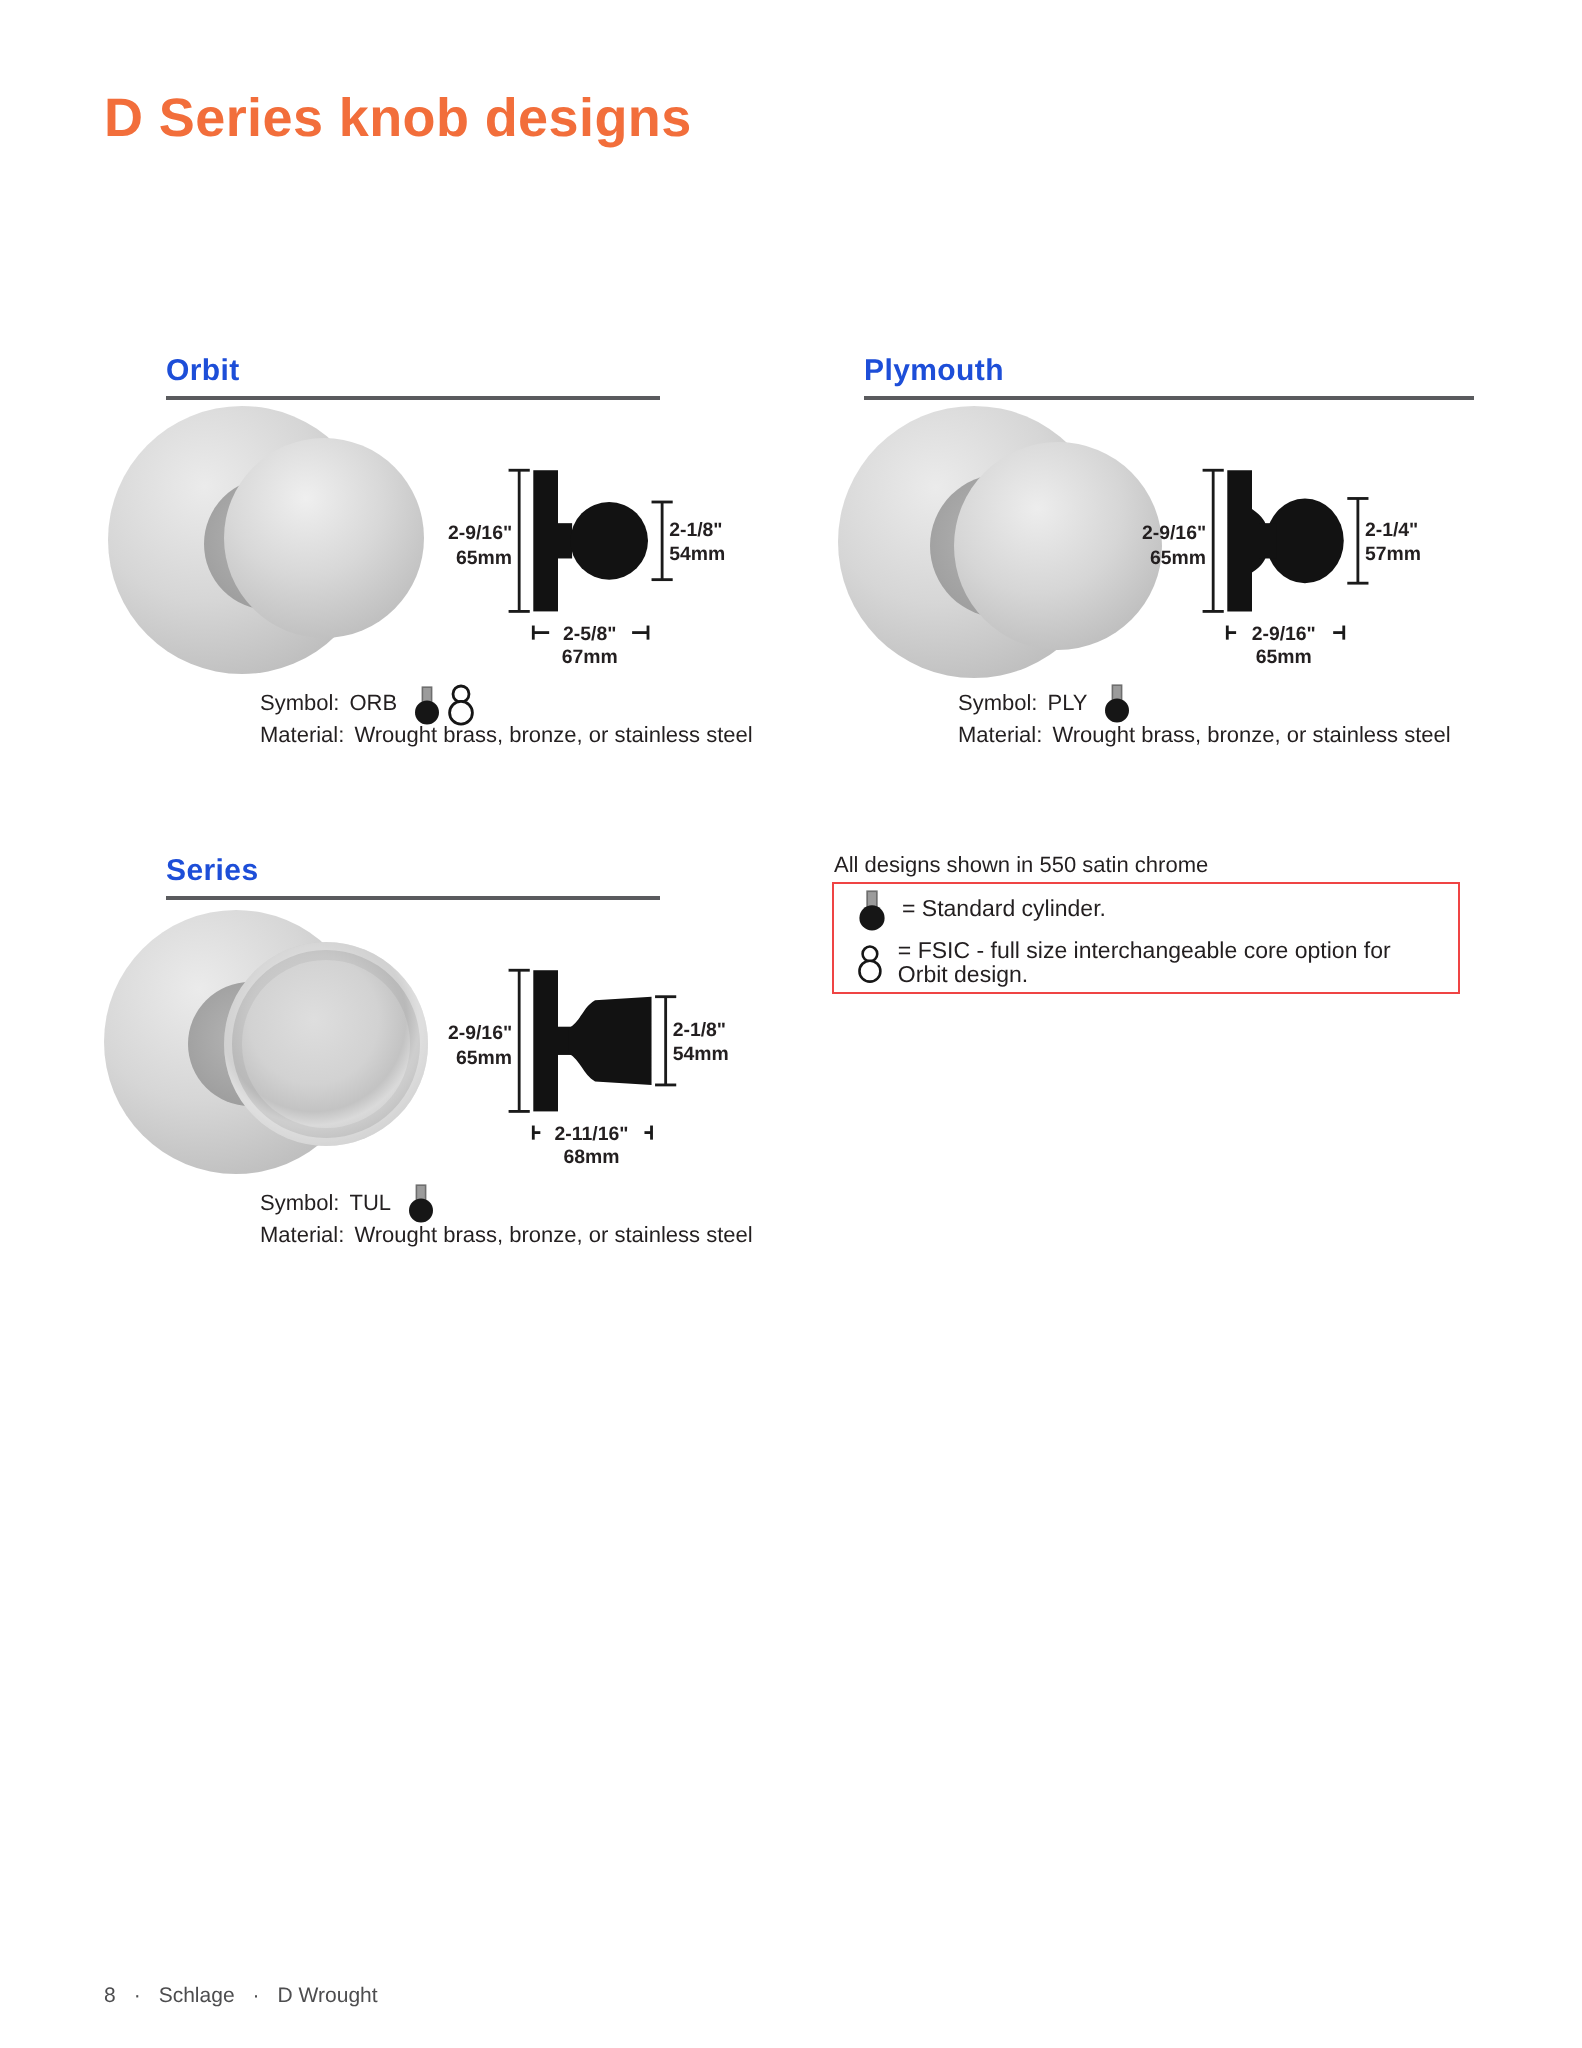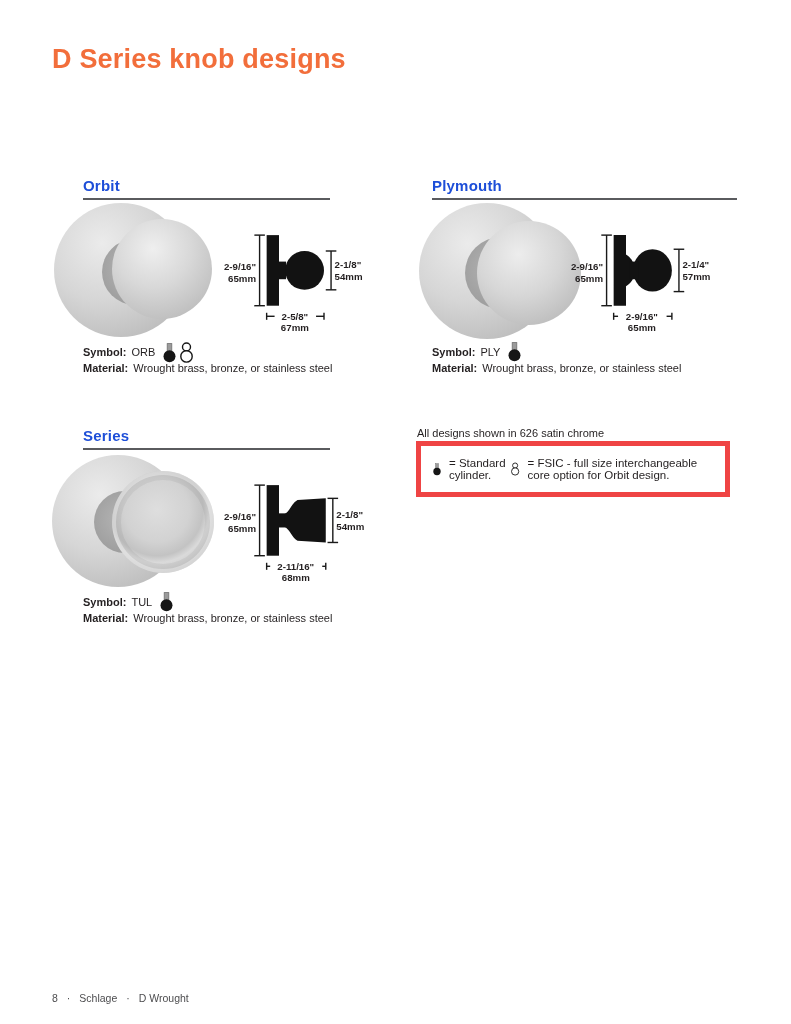--- a/index.html
+++ b/index.html
@@ -25,27 +25,27 @@
   .egg-c    { background:radial-gradient(circle at 40% 32%, #ededed 0%, #d6d6d6 45%, #bababa 85%, #b3b3b3 100%); }
   .tulip-c  { background:radial-gradient(circle at 44% 38%, #dedede 0%, #d2d2d2 38%, #c3c3c3 54%, #dadada 62%, #c6c6c6 78%, #cfcfcf 100%);
               box-shadow:inset 0 0 0 4px rgba(255,255,255,0.35), inset 0 0 0 9px rgba(0,0,0,0.05); }
   
   .diagram { position:absolute; }
   .diagram text { font-family:"Liberation Sans", sans-serif; font-size:11px; font-weight:700; fill:#231f20; }
   .diagram .dim  { stroke:#1a1a1a; stroke-width:1.6; }
   .diagram .sil  { fill:#121212; }
   
   .info-line { position:absolute; font-size:11px; color:#231f20; display:flex; align-items:center; gap:5px; height:16px; }
-  .info-line .lab { font-weight:700; }
+  .info-line .lab { font-weight:400;margin-left:47px; }
   .cyl-icons { display:flex; align-items:flex-end; gap:4px; margin-left:3px; }
   
   .note { position:absolute; font-size:11px; color:#231f20; }
   .legend-box {
-    position:absolute; border:5px solid #ef4444; background:#ffffff;
-    display:flex; flex-direction:row; justify-content:space-between; gap:4px; padding:5px 12px;
+    position:absolute; border:1px solid #ef4444; background:#ffffff;
+    display:flex; flex-direction:column; justify-content:center; gap:4px; padding:5px 12px;
   }
   .legend-row { display:flex; align-items:center; gap:8px; font-size:11.5px; color:#231f20; }
   
   .footer { position:absolute; left:52px; top:992px; font-size:10.5px; color:#4d4d4f; display:flex; gap:9px; align-items:center; }
 </style>
 </head>
 <body>
 
 <div class="page">
 
@@ -207,21 +207,21 @@
         <rect x="4.2" y="0.6" width="4.6" height="8" fill="#9b9b9b" stroke="#6e6e6e" stroke-width="0.8"></rect>
         <circle cx="6.5" cy="13.3" r="6" fill="#161616"></circle>
       </svg>
     </span>
   </div>
   <div class="info-line" style="left:83px; top:610px;">
     <span class="lab">Material:</span>
     <span>Wrought brass, bronze, or stainless steel</span>
   </div>
 
-  <div class="note" style="left:417px; top:427px;">All designs shown in 626 satin chrome</div>
+  <div class="note" style="left:417px; top:427px;">All designs shown in 550 satin chrome</div>
 
   <div class="legend-box" style="left:416px; top:441px; width:314px; height:56px;">
     <div class="legend-row">
       <svg width="14" height="21" viewBox="0 0 13 20">
         <rect x="4.2" y="0.6" width="4.6" height="8" fill="#9b9b9b" stroke="#6e6e6e" stroke-width="0.8"></rect>
         <circle cx="6.5" cy="13.3" r="6" fill="#161616"></circle>
       </svg>
       <span>= Standard cylinder.</span>
     </div>
     <div class="legend-row">

